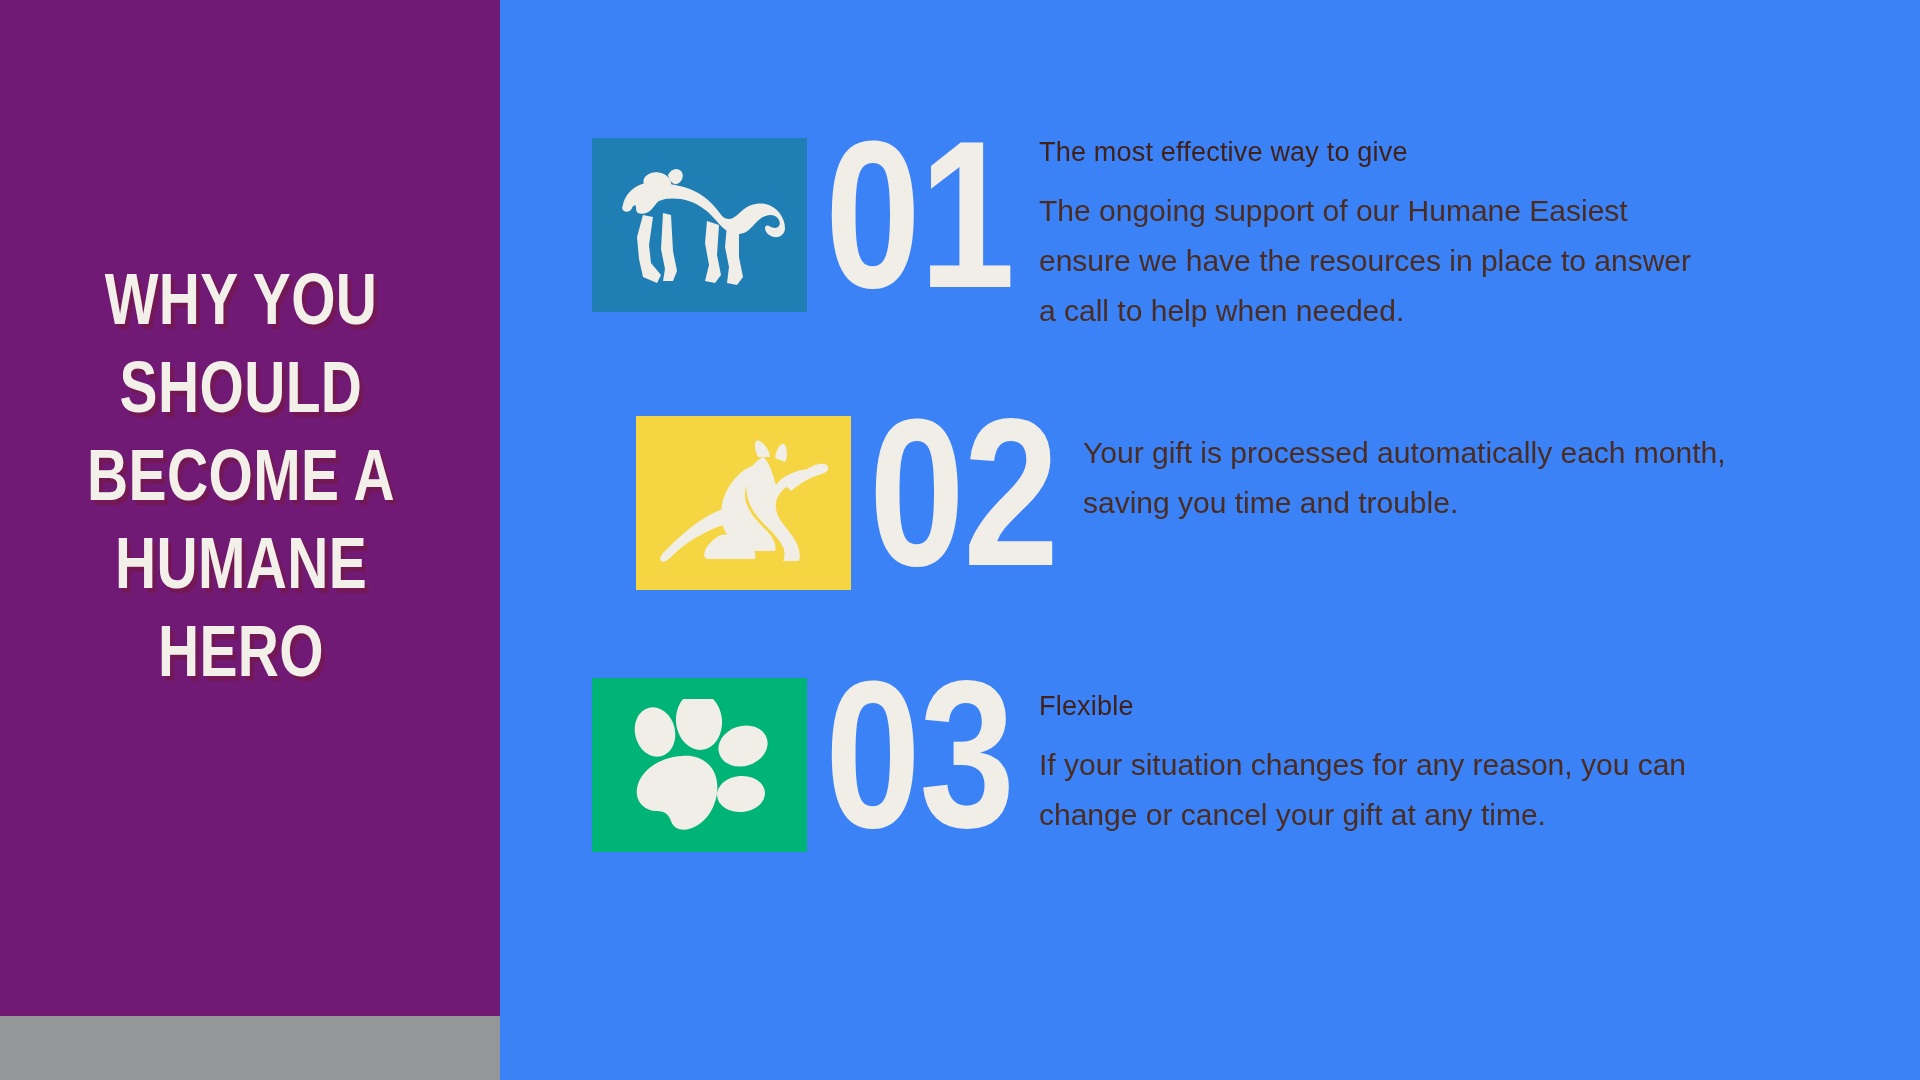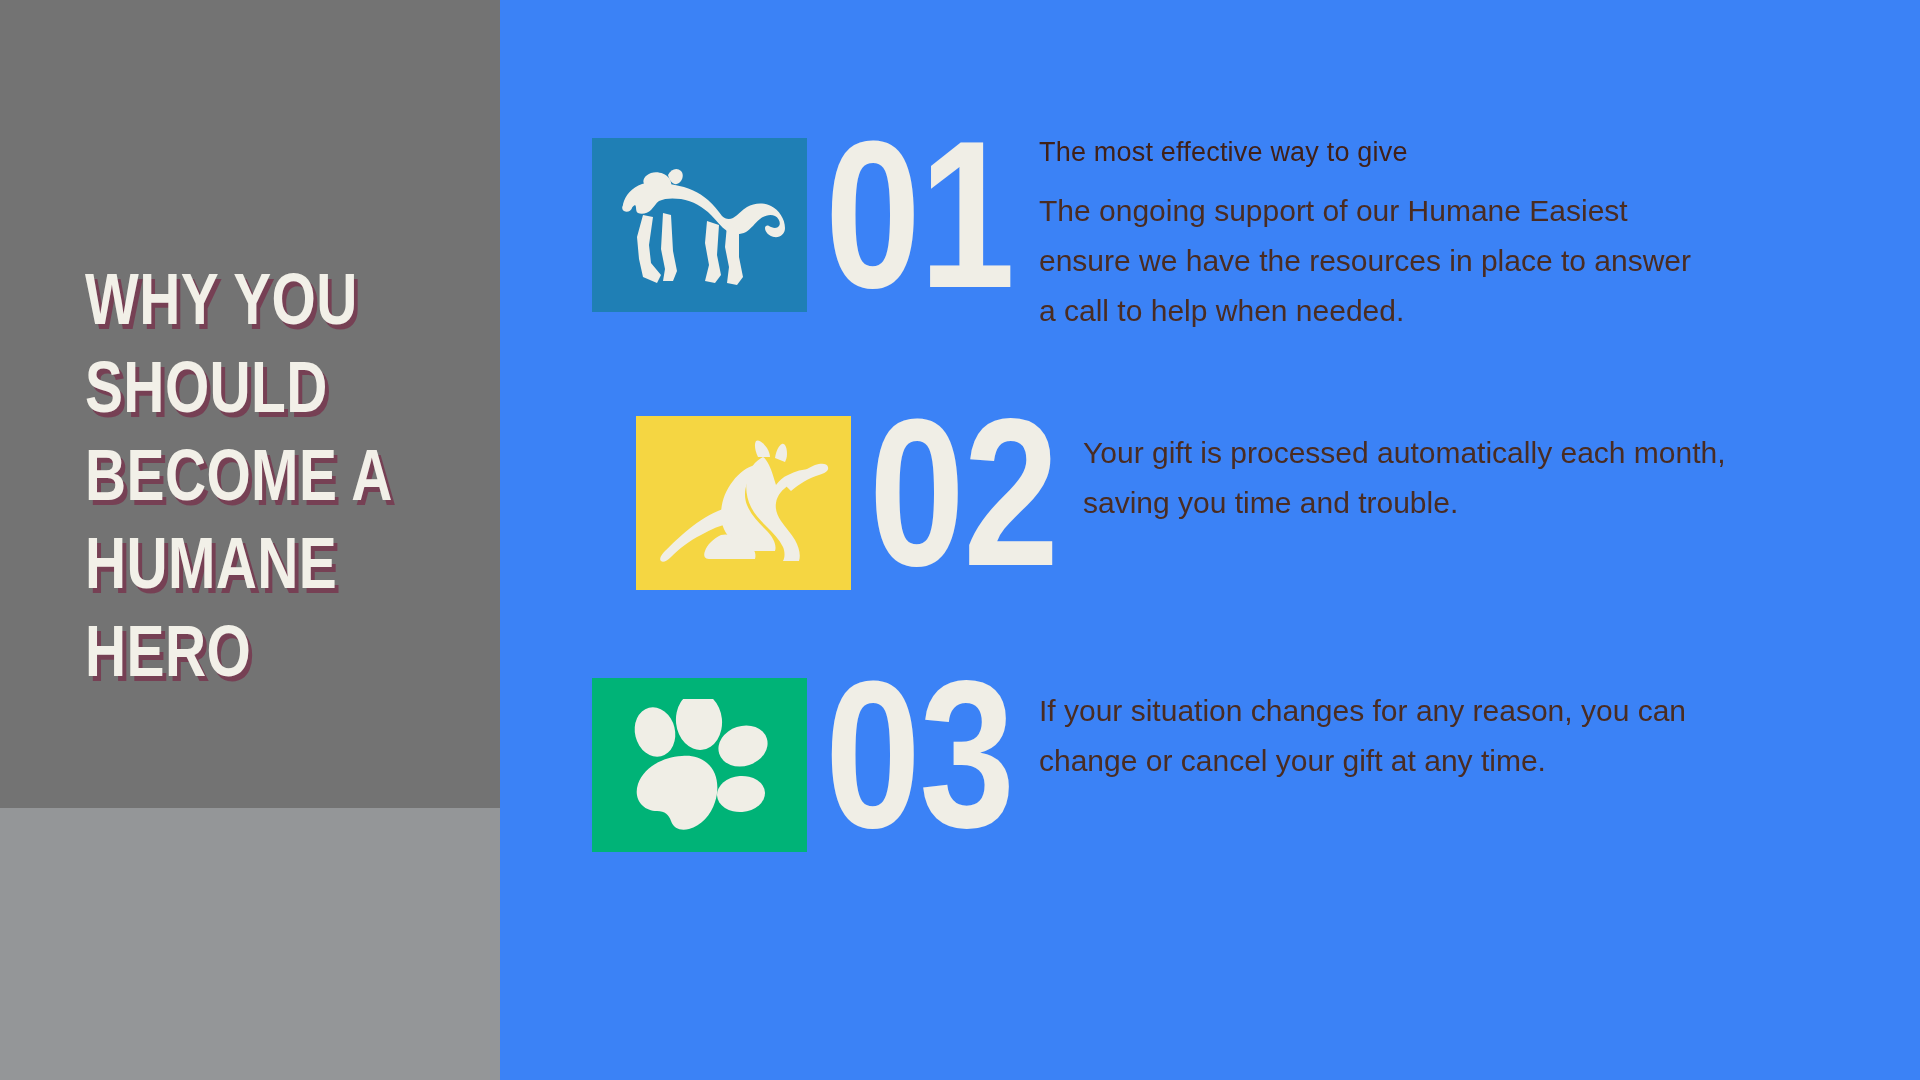--- a/index.html
+++ b/index.html
@@ -17,24 +17,25 @@
     position: relative;
     width: 1920px;
     height: 1080px;
     display: flex;
     background: #949698;
   }
 
   
   .left-panel {
     width: 500px;
-    height: 808px;
-    background: #737373;
+    height: 1016px;
+    background: #701a75;
     flex: 0 0 500px;
     position: relative;
+    text-align: center;
   }
   .headline {
     position: absolute;
     left: 85px;
     top: 255px;
     width: 400px;
     color: #F2F0E8;
     font-family: "Liberation Sans Narrow", "Liberation Sans", sans-serif;
     font-weight: bold;
     font-size: 73px;
@@ -214,19 +215,20 @@
               <ellipse fill="#F0EEE6" cx="118" cy="47" rx="25" ry="20" transform="rotate(-18 118 47)"></ellipse>
               <ellipse fill="#F0EEE6" cx="116" cy="95" rx="24" ry="18" transform="rotate(-4 116 95)"></ellipse>
               <path fill="#F0EEE6" d="M57 57 C36 58 18 70 13 85 C8 100 18 112 32 112
                  C40 112 44 116 46 122 C49 130 56 132 64 130 C76 127 86 116 90 103
                  C95 88 92 72 82 64 C75 58 66 56 57 57 Z"></path>
             </svg>
           </span>
         </div>
         <div class="numeral">03</div>
         <div class="textcol">
+          <h3 class="row-title">Flexible</h3>
           <p class="row-body">If your situation changes for any reason, you can change or cancel your gift at any time.</p>
         </div>
       </div>
 
     </div>
   </div>
 </div>
 
 </body></html>

